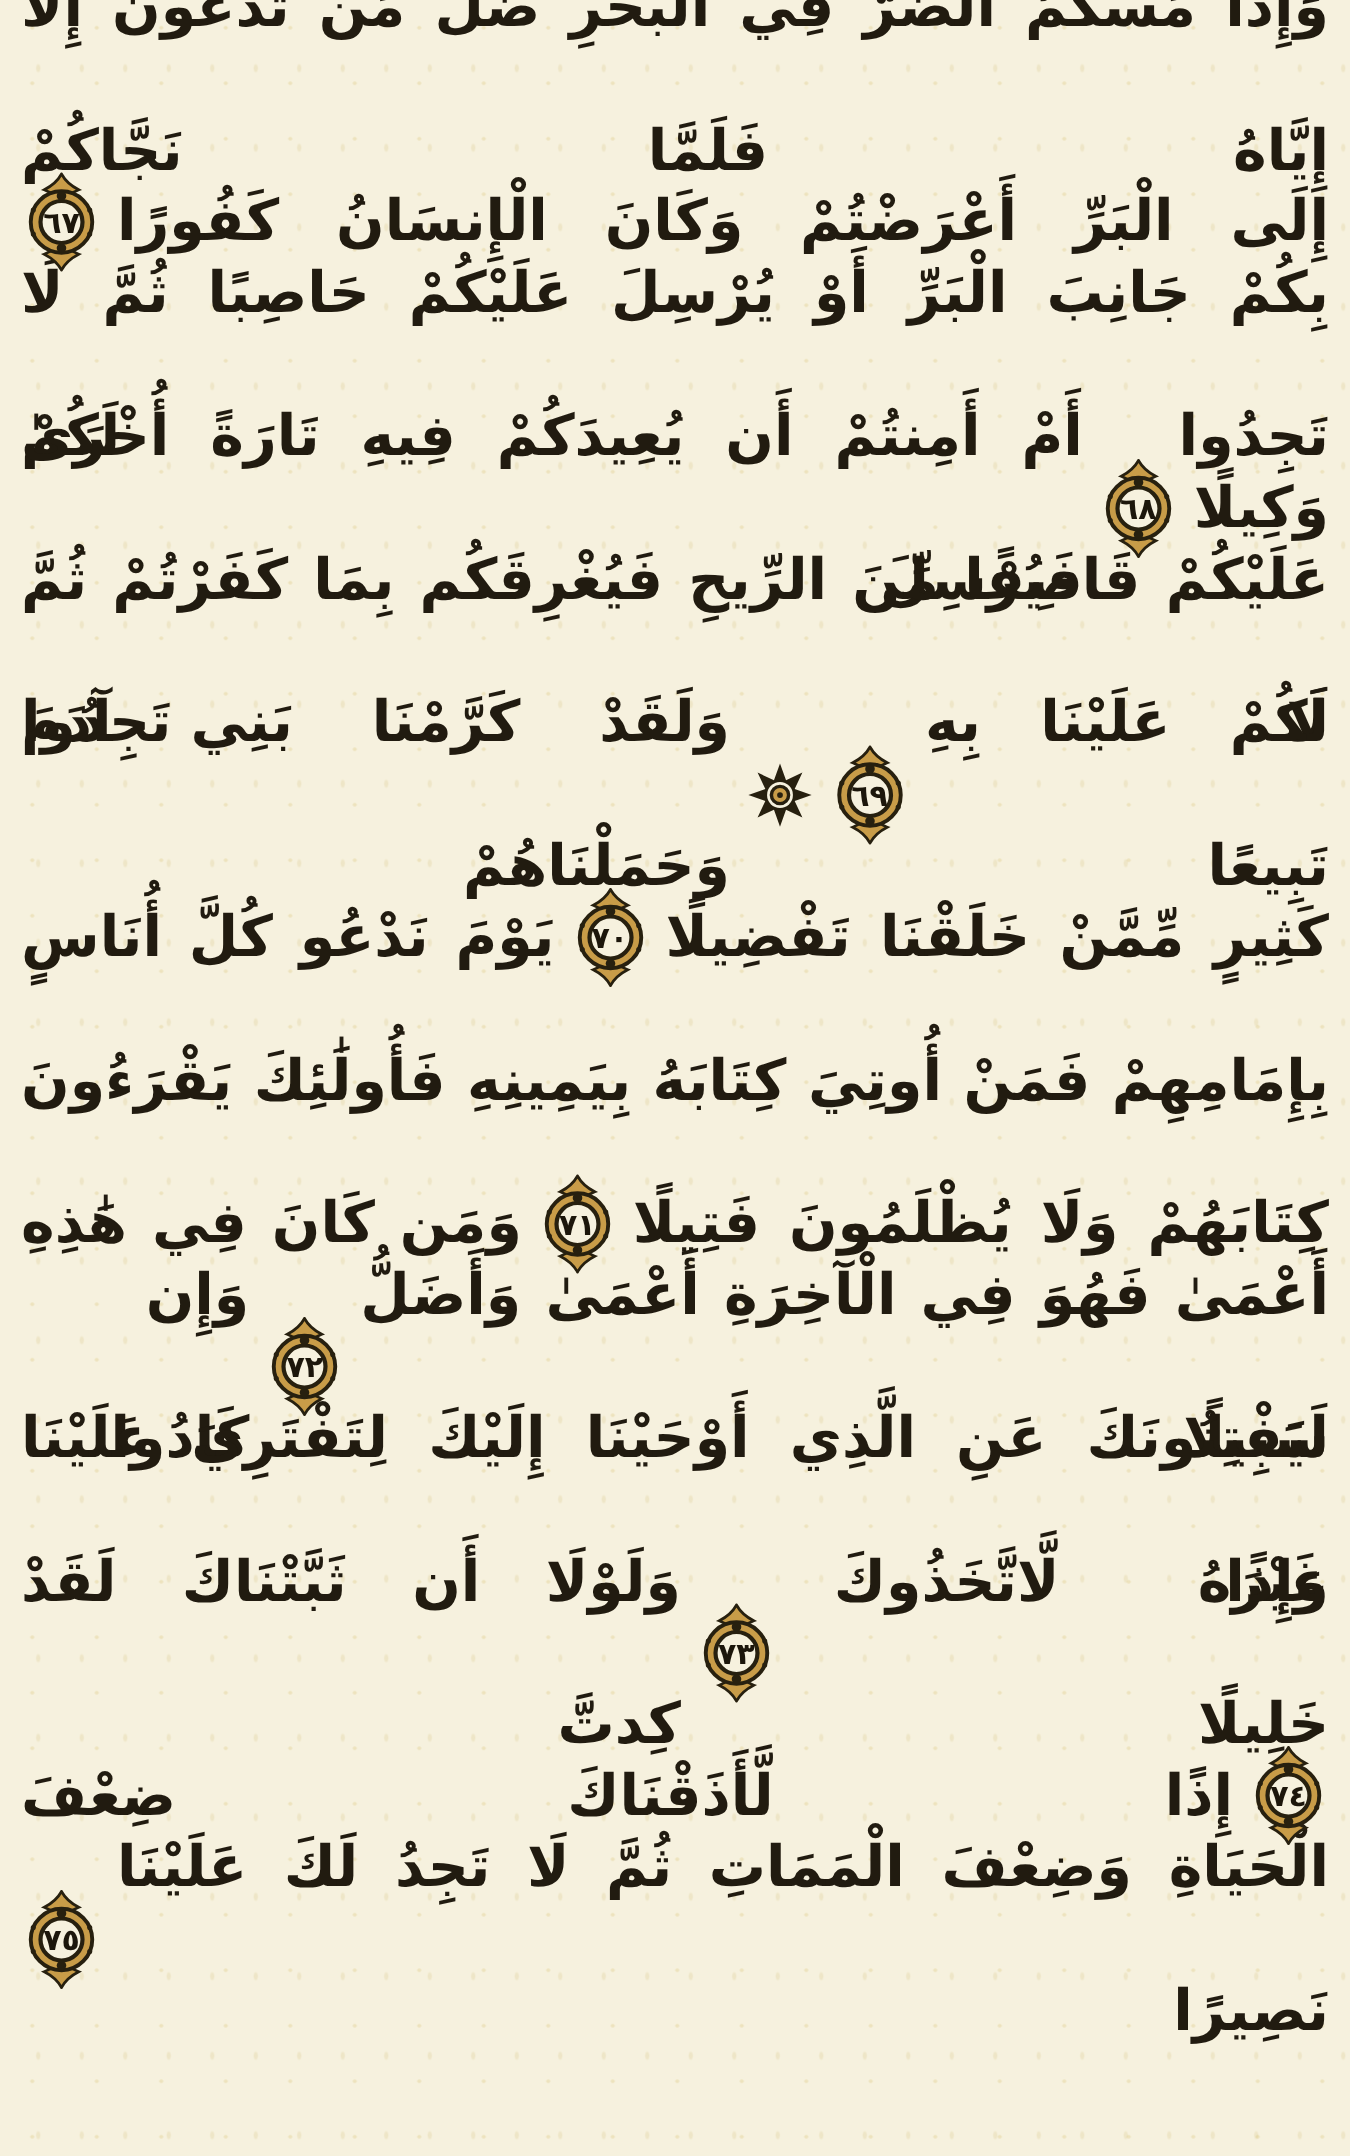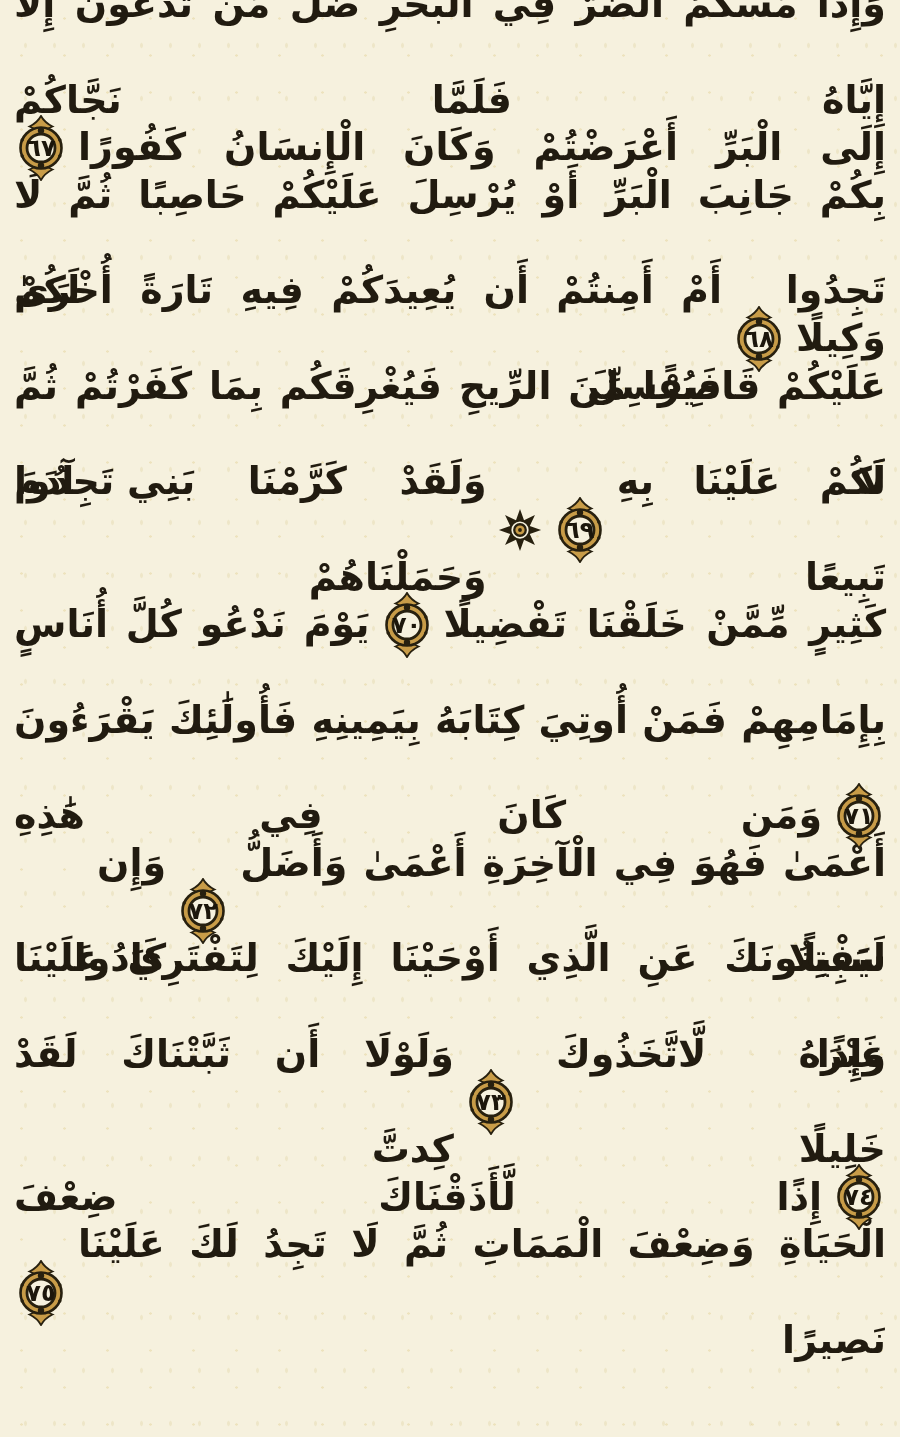--- a/index.html
+++ b/index.html
@@ -39,21 +39,21 @@
   }
   .aya{
     position:relative;
     flex:0 0 auto;
     width:54px;height:66px;
   }
   .aya svg{position:absolute;left:0;top:0;}
   .aya .num{
     position:absolute;left:0;top:21px;width:100%;
     text-align:center;
-    font-size:24px;font-weight:bold;line-height:24px;
+    font-size:20px;font-weight:bold;line-height:24px;
     color:#1c160b;
   }
   .rub{
     position:relative;
     flex:0 0 auto;
     width:46px;height:46px;
   }
 </style>
 </head>
 <body>
@@ -147,20 +147,21 @@
             <circle cx="45.8" cy="41" r="1.7" fill="#27200f"></circle>
           </svg>
           <span class="num">٧٠</span>
         </span>
         <span class="seg" style="flex-grow: 13;">يَوْمَ نَدْعُو كُلَّ أُنَاسٍ</span>
       </div>
       <div class="line">
         <span class="seg" style="flex-grow: 37;">بِإِمَامِهِمْ فَمَنْ أُوتِيَ كِتَابَهُ بِيَمِينِهِ فَأُولَٰئِكَ يَقْرَءُونَ</span>
       </div>
       <div class="line">
+        <span class="seg" style="flex-grow: 20;">كِتَابَهُمْ وَلَا يُظْلَمُونَ فَتِيلًا</span>
         <span class="aya">
           <svg viewBox="0 0 54 66" width="54" height="66" aria-hidden="true">
             <path d="M27 1 C30 6.5 34.5 9.5 38.5 11.5 C33.5 13.5 29 16.5 27 21 C25 16.5 20.5 13.5 15.5 11.5 C19.5 9.5 24 6.5 27 1 Z" fill="#c89c48" stroke="#27200f" stroke-width="1.8"></path>
             <path d="M27 65 C30 59.5 34.5 56.5 38.5 54.5 C33.5 52.5 29 49.5 27 45 C25 49.5 20.5 52.5 15.5 54.5 C19.5 56.5 24 59.5 27 65 Z" fill="#c89c48" stroke="#27200f" stroke-width="1.8"></path>
             <circle cx="27" cy="33" r="20.5" fill="#c89c48" stroke="#27200f" stroke-width="2.6"></circle>
             <circle cx="27" cy="33" r="14" fill="#f6f1de" stroke="#27200f" stroke-width="2.8"></circle>
             <circle cx="27" cy="15.6" r="3.2" fill="#27200f"></circle>
             <circle cx="27" cy="50.4" r="3.2" fill="#27200f"></circle>
             <circle cx="8.2" cy="25" r="1.7" fill="#27200f"></circle>
             <circle cx="45.8" cy="25" r="1.7" fill="#27200f"></circle>

